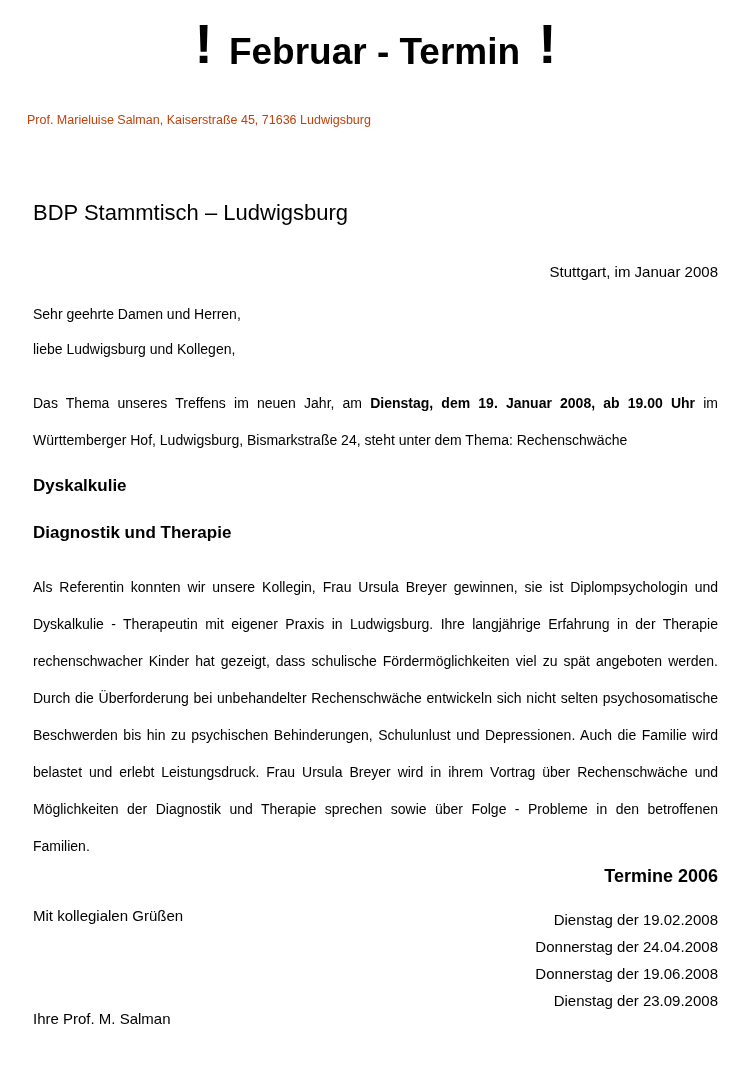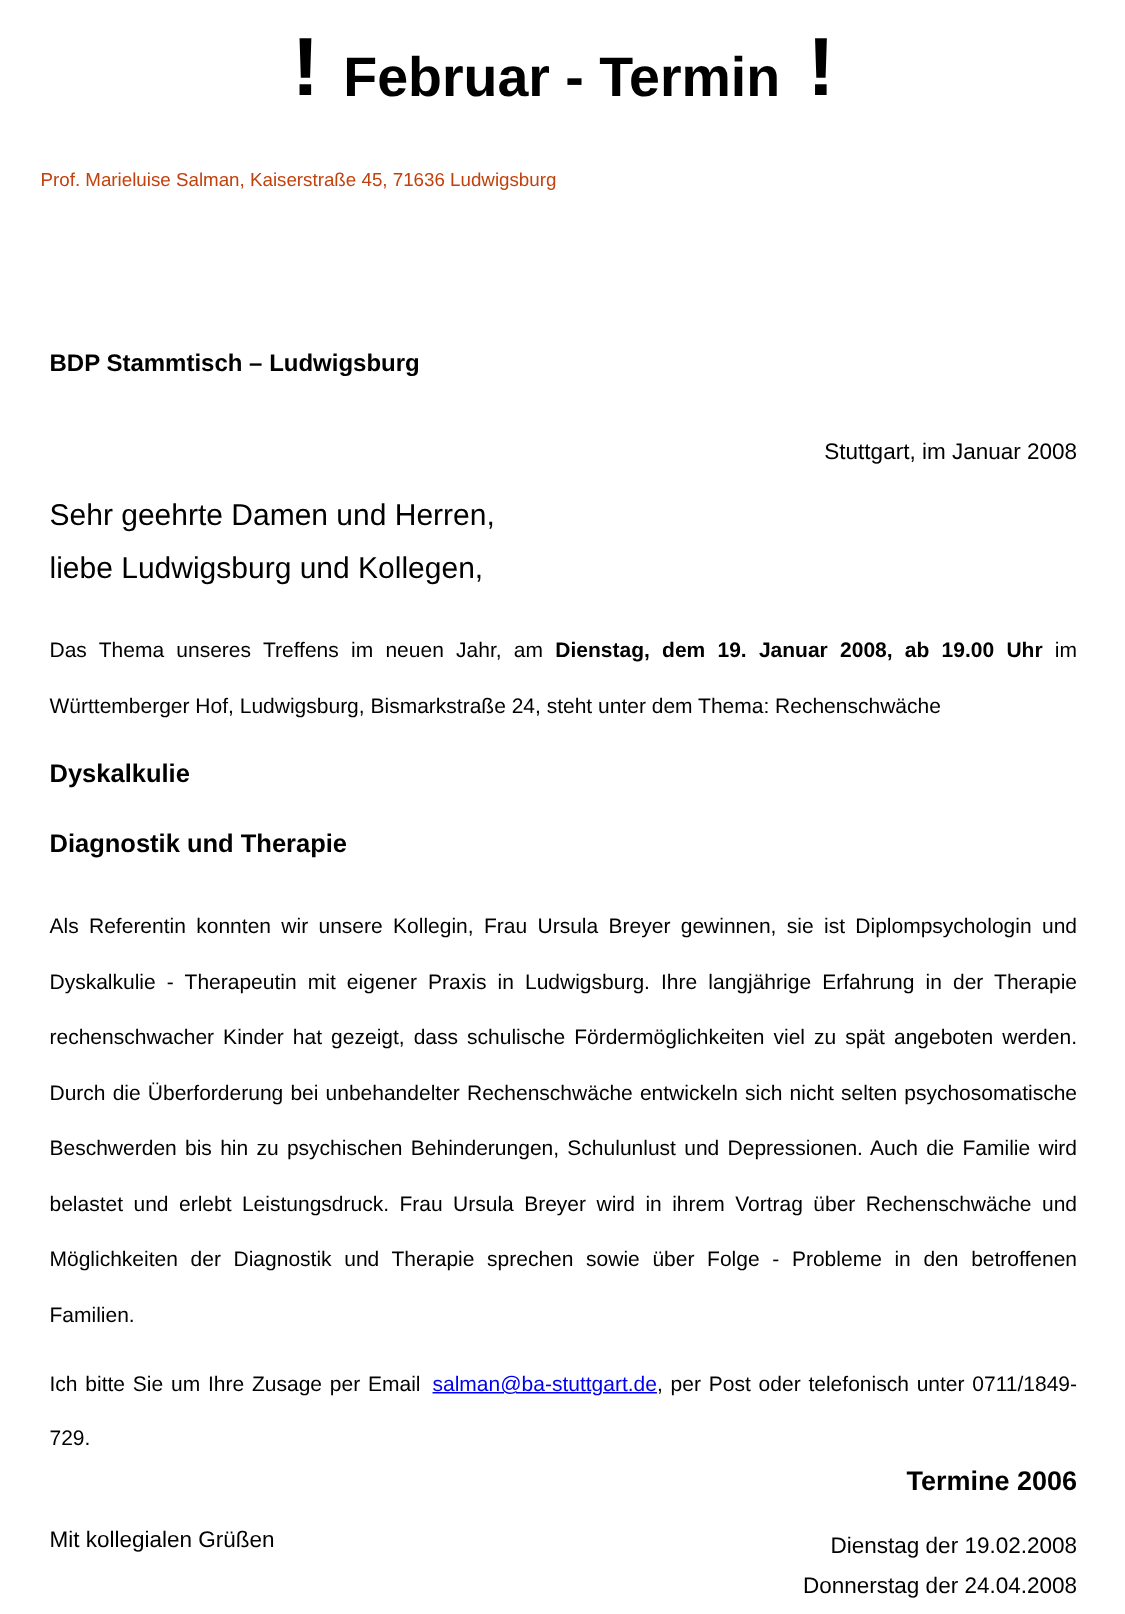--- a/index.html
+++ b/index.html
@@ -39,37 +39,37 @@
   
   .sender-line {
     margin: 34px 0 0 -6px;
     font-size: 12.5px;
     line-height: 15px;
     color: #c2410c;
   }
 
   
   h2.letter-heading {
-    margin: 104px 0 0 0;
-    font-size: 16px;
-    font-weight: bold;
+    margin: 74px 0 0 0;
+    font-size: 22px;
+    font-weight: normal;
     line-height: 21px;
   }
 
   .dateline {
     margin-top: 39px;
     text-align: right;
     font-size: 15px;
     line-height: 19px;
   }
 
   .salutation-1 { margin-top: 24px; }
   .salutation-2 { margin-top: 16px; }
   .salutation-1, .salutation-2 {
-    font-size: 20px;
+    font-size: 14px;
     line-height: 19px;
   }
 
   p.body-text {
     margin: 0;
     font-size: 14px;
     line-height: 37px;
     text-align: justify;
     text-justify: inter-word;
   }
@@ -142,21 +142,20 @@
   <div class="salutation-1">Sehr geehrte Damen und Herren,</div>
   <div class="salutation-2">liebe Ludwigsburg und Kollegen,</div>
 
   <p class="body-text intro-par"><span>Das Thema unseres Treffens im neuen Jahr, am </span><b>Dienstag, dem 19. Januar 2008, ab 19.00 Uhr</b><span> im Württemberger Hof, Ludwigsburg, Bismarkstraße 24, steht unter dem Thema: Rechenschwäche</span></p>
 
   <h3 class="subject subject-1">Dyskalkulie</h3>
   <h3 class="subject subject-2">Diagnostik und Therapie</h3>
 
   <p class="body-text main-par">Als Referentin konnten wir unsere Kollegin, Frau Ursula Breyer gewinnen, sie ist Diplompsychologin und Dyskalkulie - Therapeutin mit eigener Praxis in Ludwigsburg. Ihre langjährige Erfahrung in der Therapie rechenschwacher Kinder hat gezeigt, dass schulische Fördermöglichkeiten viel zu spät angeboten werden. Durch die Überforderung bei unbehandelter Rechenschwäche entwickeln sich nicht selten psychosomatische Beschwerden bis hin zu psychischen Behinderungen, Schulunlust und Depressionen. Auch die Familie wird belastet und erlebt Leistungsdruck. Frau Ursula Breyer wird in ihrem Vortrag über Rechenschwäche und Möglichkeiten der Diagnostik und Therapie sprechen sowie über Folge - Probleme in den betroffenen Familien.</p>
 
-  <p class="body-text rsvp-par"><span>Ich bitte Sie um Ihre Zusage per Email</span><a class="email-link">salman@ba-stuttgart.de</a><span>, per Post oder telefonisch unter 0711/1849-729.</span></p>
 
   <div class="termine-heading">Termine 2006</div>
 
   <div class="footer-row">
     <div class="footer-left">
       <div>Mit kollegialen Grüßen</div>
       <div>Ihre Prof. M. Salman</div>
     </div>
     <div class="footer-right">
       <div class="date-item">Dienstag der 19.02.2008</div>

